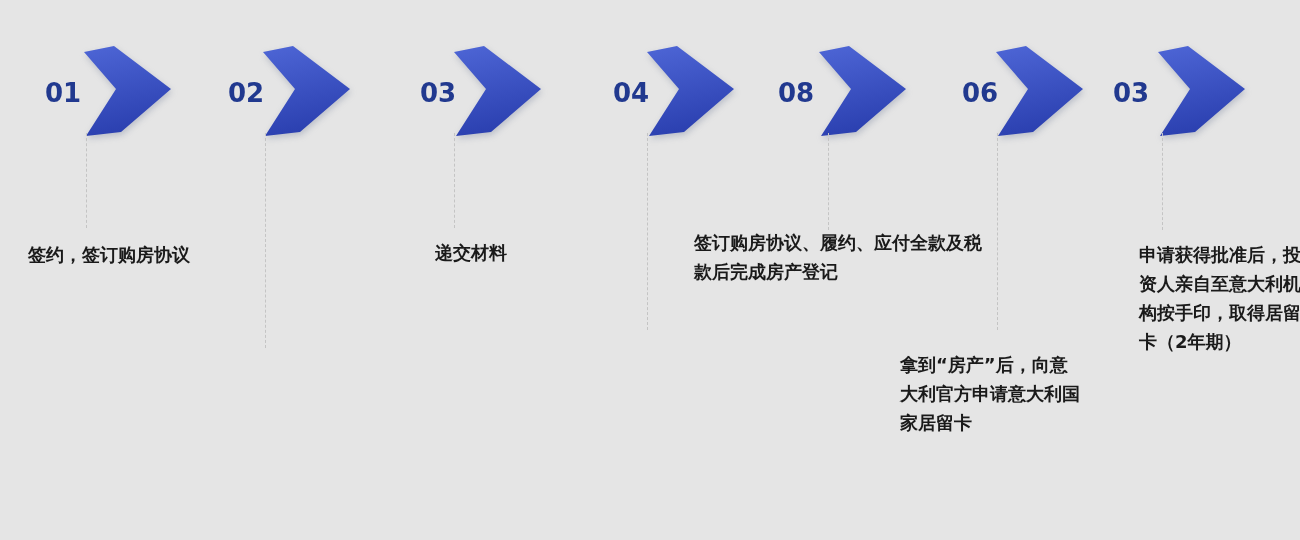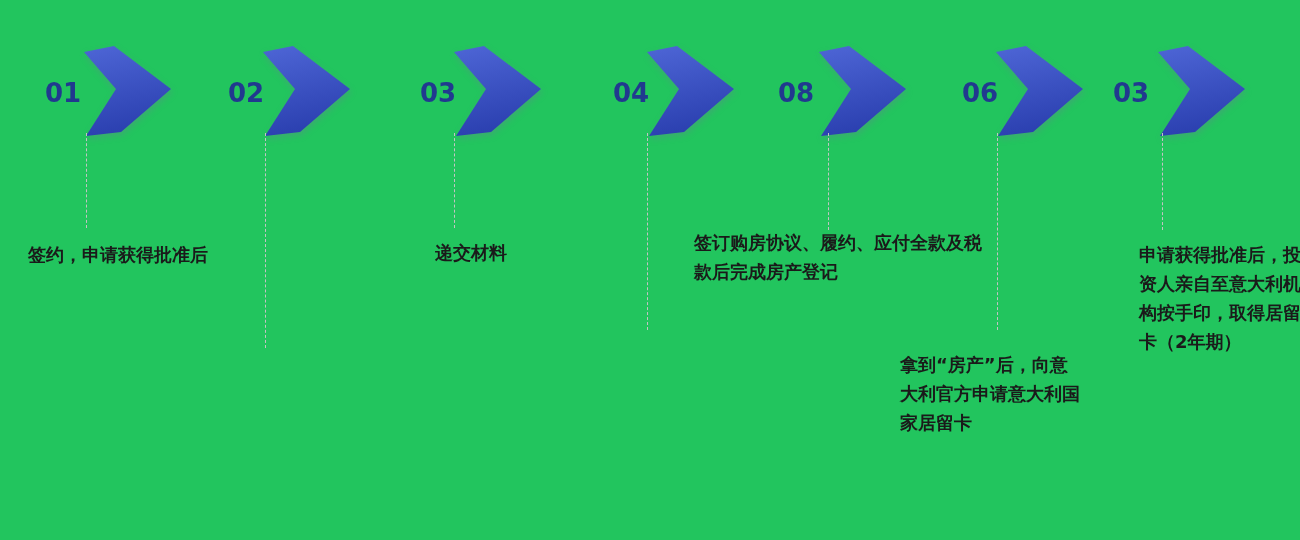--- a/index.html
+++ b/index.html
@@ -1,19 +1,19 @@
 <!DOCTYPE html>
 <html><head>
 <meta charset="utf-8">
 <style>
   html,body{margin:0;padding:0;background:#ffffff;}
   #canvas{
     position:relative;
     width:1300px;height:540px;
-    background:#22c55e;
+    background:#e5e5e5;
     overflow:hidden;
     font-family:"DejaVu Sans","Liberation Sans",sans-serif;
   }
   .abs{position:absolute;}
   .step-number{
     font-size:26px;
     font-weight:700;
     color:#21398f;
     letter-spacing:0px;
     line-height:28px;
@@ -46,21 +46,21 @@
         <stop offset="1" stop-color="#2b40b0"></stop>
       </linearGradient>
     </defs>
   </svg>
 
   <div class="abs step-number" style="left:45px;top:79px;">01</div>
   <svg class="abs chevron" style="left:84px;top:46px;" viewBox="0 0 88 90">
     <polygon points="0,6 30,0 87,43 37,86 2,90 32,43" fill="url(#chevGrad)"></polygon>
   </svg>
   <div class="abs dotted-line" style="left:86px;top:133px;height:95px;"></div>
-  <div class="abs step-text" style="left:28px;top:240px;width:230px;">签约，申请获得批准后</div>
+  <div class="abs step-text" style="left:28px;top:240px;width:230px;">签约，签订购房协议</div>
 
   <div class="abs step-number" style="left:228px;top:79px;">02</div>
   <svg class="abs chevron" style="left:263px;top:46px;" viewBox="0 0 88 90">
     <polygon points="0,6 30,0 87,43 37,86 2,90 32,43" fill="url(#chevGrad)"></polygon>
   </svg>
   <div class="abs dotted-line" style="left:265px;top:133px;height:215px;"></div>
 
   <div class="abs step-number" style="left:420px;top:79px;">03</div>
   <svg class="abs chevron" style="left:454px;top:46px;" viewBox="0 0 88 90">
     <polygon points="0,6 30,0 87,43 37,86 2,90 32,43" fill="url(#chevGrad)"></polygon>

